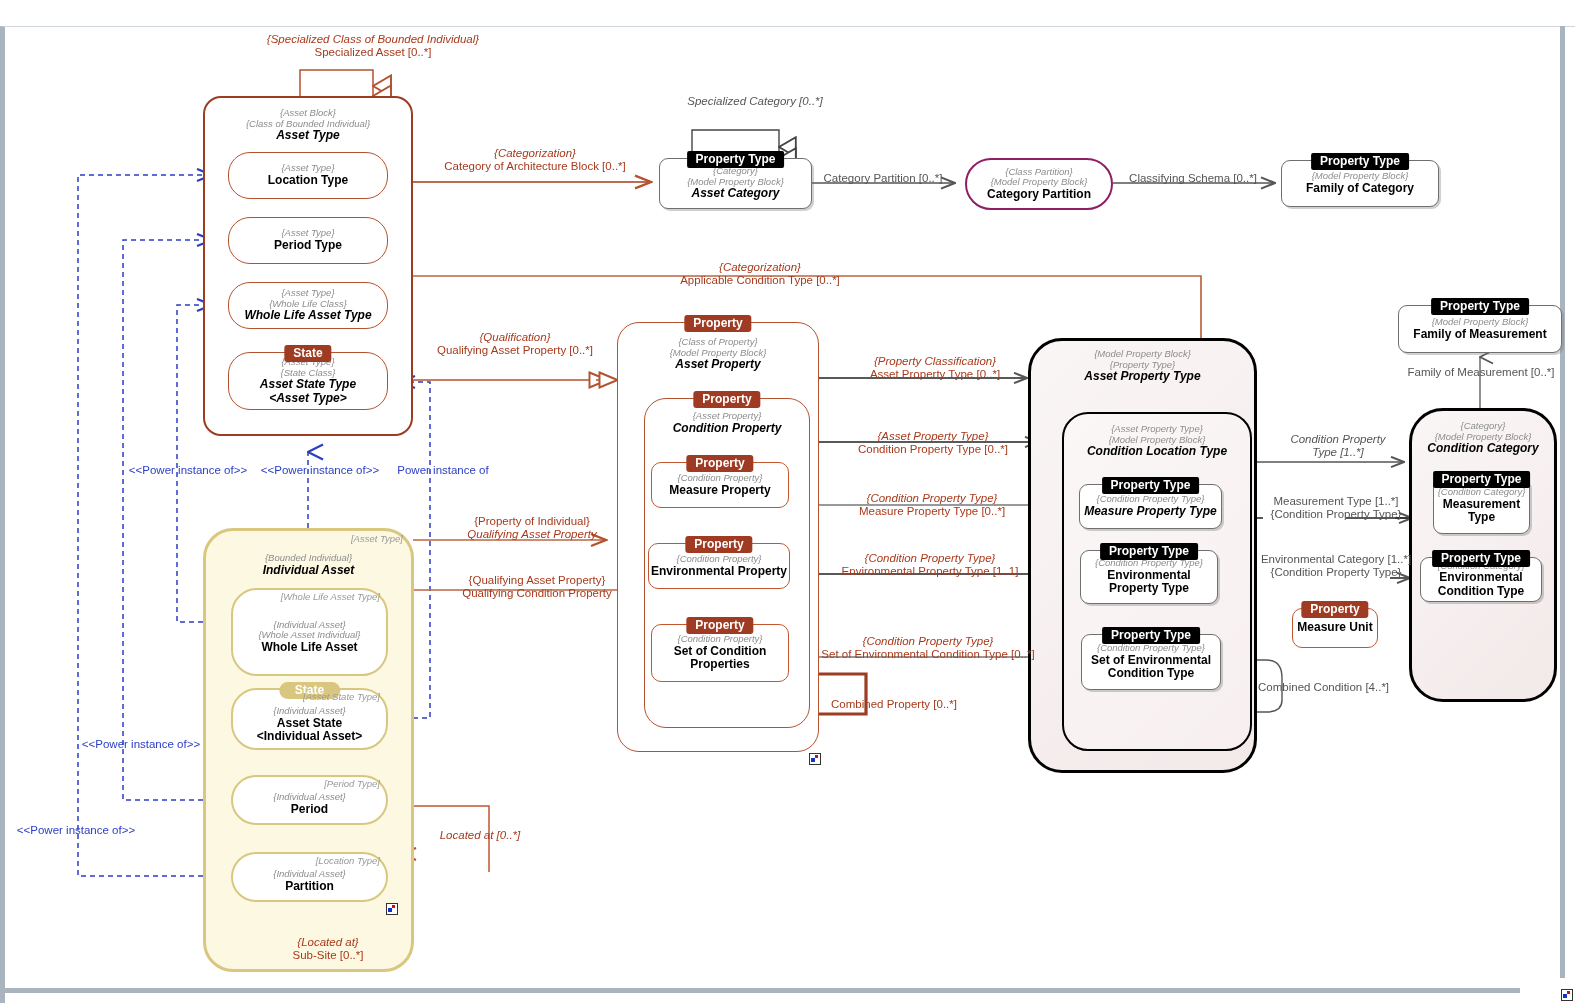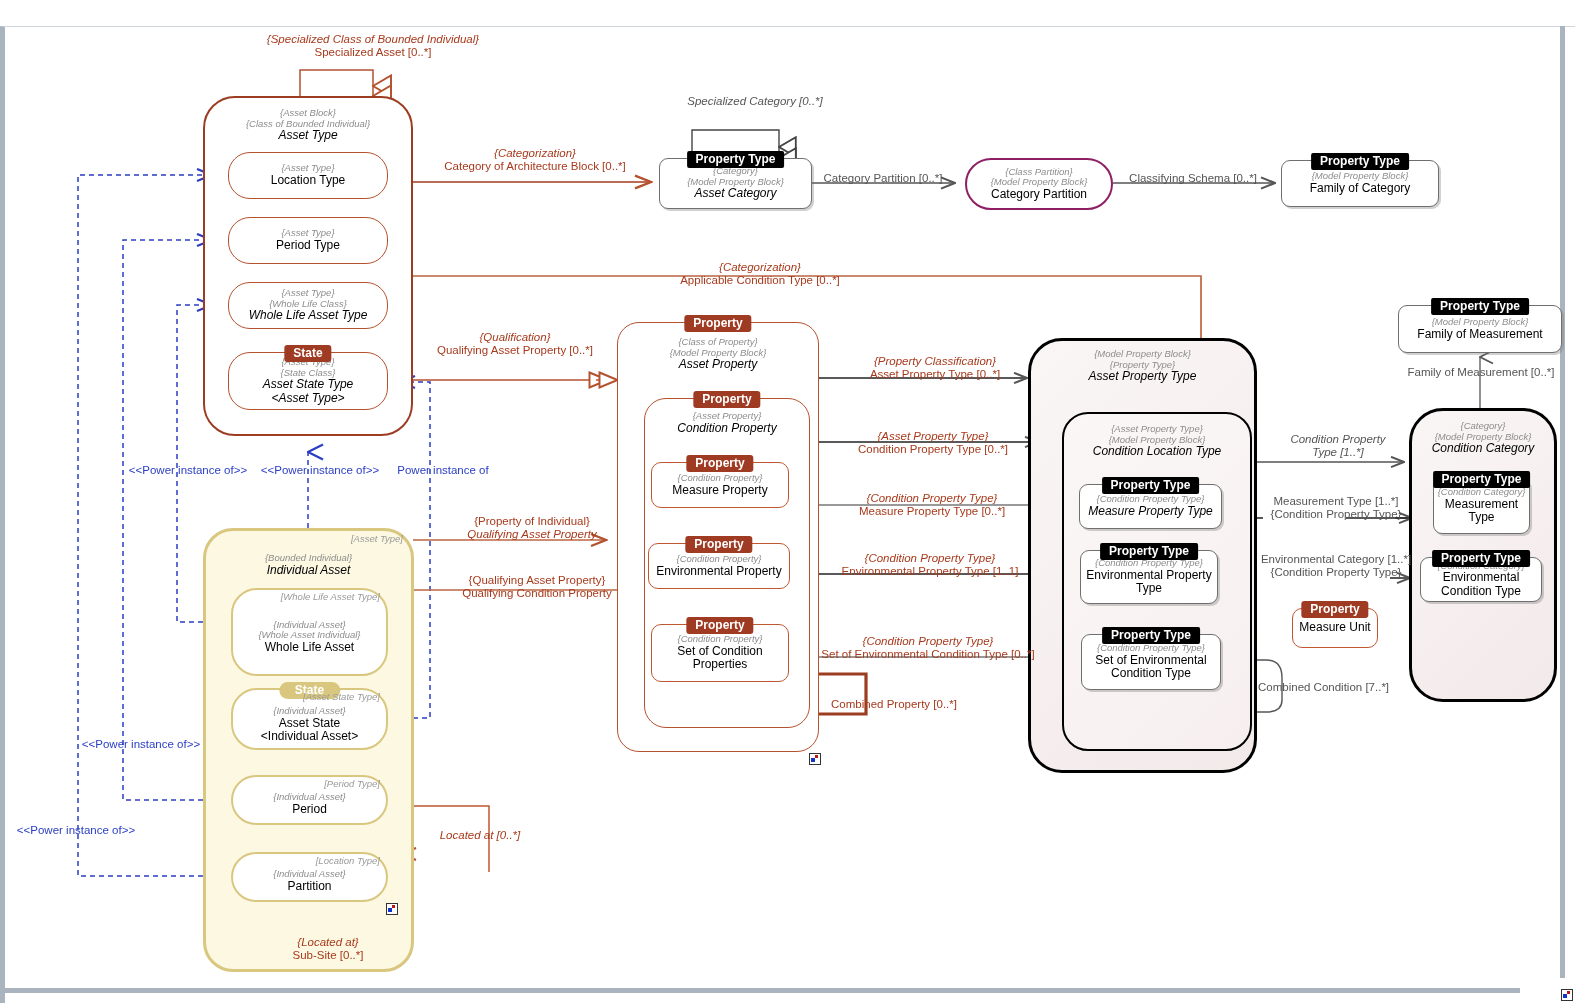--- a/index.html
+++ b/index.html
@@ -20,37 +20,37 @@
   #canvasframe{position:absolute;left:0;top:26px;width:1575px;height:977px;background:#fff;
     border-left:5px solid #a9b4bf;border-top:1px solid #cfd6dd;box-sizing:border-box;}
   #bottomedge{position:absolute;left:0;bottom:10px;width:1520px;height:5px;background:#a9b4bf;}
   #rightedge{position:absolute;right:10px;top:26px;width:5px;height:952px;background:#a9b4bf;}
 
   
   .node{position:absolute;box-sizing:border-box;background:#fff;
         display:flex;flex-direction:column;align-items:center;justify-content:center;
         text-align:center;line-height:1.12;}
   .node .meta{font-size:9.5px;font-style:italic;color:#8d8d8d;white-space:nowrap;}
-  .node .name{font-size:12px;font-weight:normal;color:#000;white-space:nowrap;}
+  .node .name{font-size:12px;font-weight:bold;color:#000;white-space:nowrap;}
   .node .name.it{font-style:italic;}
   .node .name.wrap{white-space:normal;}
 
   
   .chip{position:absolute;top:-8px;left:50%;transform:translateX(-50%);
         font-size:12px;font-weight:bold;color:#fff;padding:1.5px 9px 2px;border-radius:3px;white-space:nowrap;}
   .chip.black{background:#000;border-radius:2px;}
   .chip.red{background:#9e3b22;}
   .chip.tan{background:#d9c77f;color:#fff;border-radius:9px;padding:1.5px 16px 2px;}
   .chip.redsq{background:#9e3b22;border-radius:3px;}
 
   
   .ctag{position:absolute;top:3px;right:8px;font-size:9.5px;font-style:italic;color:#9a9a9a;white-space:nowrap;}
 
   
-  .brown{border:2.5px solid #9c3d22;border-radius:32px;}
+  .brown{border:2.5px solid #9c3d22;border-radius:18px;}
   .brown-thin{border:1.6px solid #b4522f;border-radius:22px;}
   .red-thin{border:1.6px solid #c1572f;border-radius:10px;}
   .black-hv{border:3px solid #000;border-radius:34px;background:linear-gradient(135deg,#faf6f6 0%,#f6eeee 60%,#f2e9e9 100%);}
   .black-med{border:2.2px solid #000;border-radius:26px;background:linear-gradient(135deg,#fbf7f7 0%,#f7efef 100%);}
   .gray-box-sh{border:1.4px solid #6f6f6f;border-radius:9px;background:#fff;box-shadow:2px 2px 0 rgba(120,120,120,.35);}
   .purple{border:2.6px solid #8e1f63;border-radius:26px;}
   .yellow-out{border:3px solid #d9c77f;border-radius:30px;background:#fcf8e2;}
   .yellow-in{border:2.4px solid #d9c77f;border-radius:26px;background:#ffffff;}
 
   
@@ -434,21 +434,21 @@
   <div class="elabel gray" style="left:1248px;top:553px;width:176px;">
     <span class="l1">Environmental Category [1..*]</span>
     <span class="l2">{Condition Property Type}</span>
   </div>
 
   <div class="elabel gray" style="left:1383px;top:366px;width:196px;">
     <span class="l1">Family of Measurement [0..*]</span>
   </div>
 
   <div class="elabel gray" style="left:1258px;top:681px;width:130px;">
-    <span class="l1">Combined Condition [7..*]</span>
+    <span class="l1">Combined Condition [4..*]</span>
   </div>
 
   <div class="elabel red redi" style="left:432px;top:515px;width:200px;">
     <span class="l1" style="font-style:normal;">{Property of Individual}</span>
     <span class="l2">Qualifying Asset Property</span>
   </div>
 
   <div class="elabel brownlbl" style="left:432px;top:574px;width:210px;">
     <span class="l1">{Qualifying Asset Property}</span>
     <span class="l2">Qualifying Condition Property</span>

